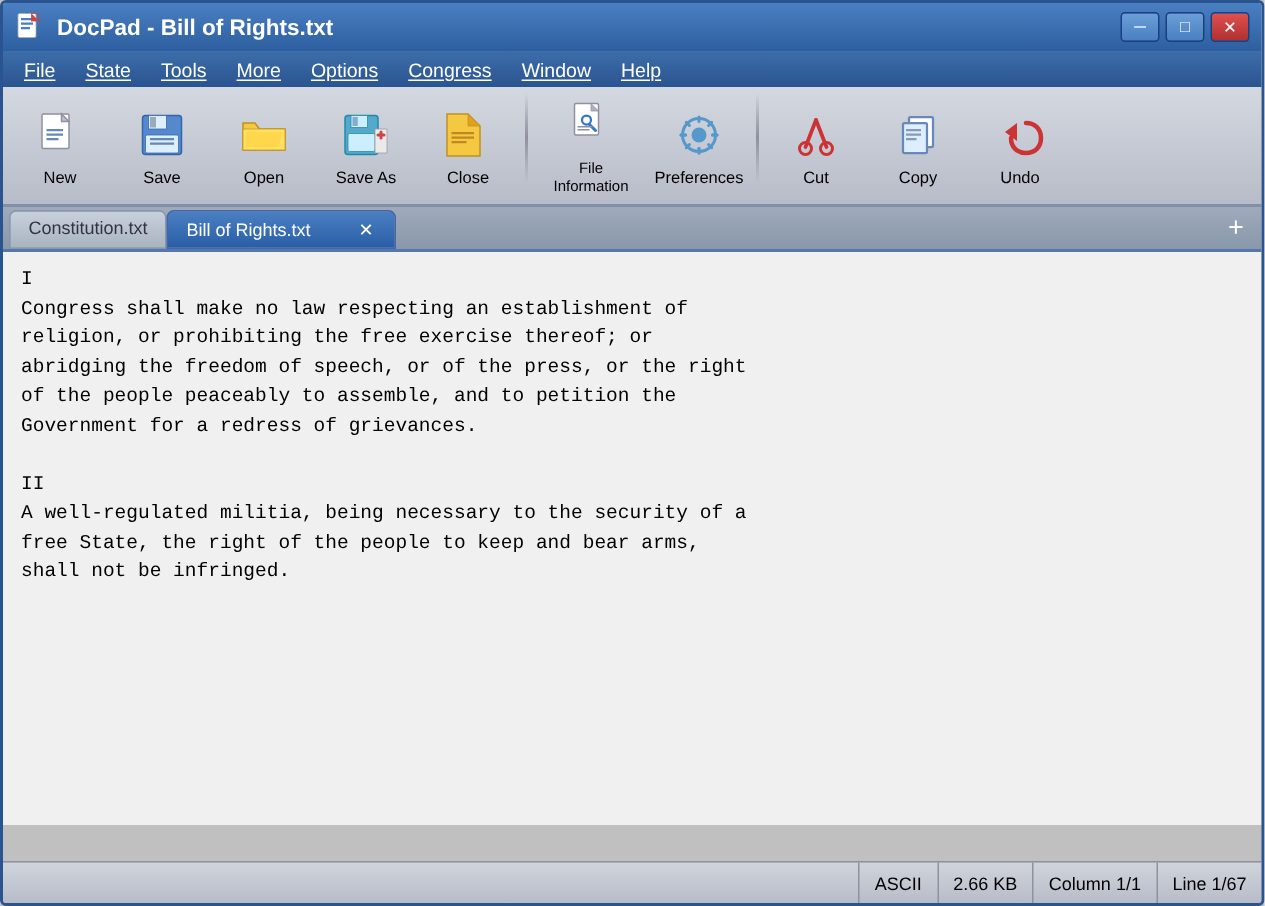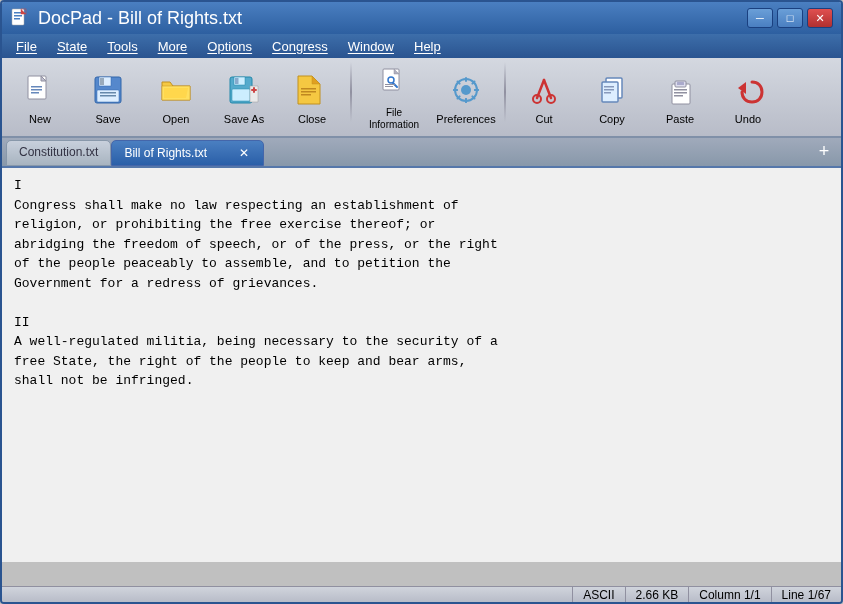--- a/index.html
+++ b/index.html
@@ -25,22 +25,22 @@
     #title-bar .app-icon {
       width: 20px;
       height: 20px;
       margin-right: 8px;
       display: flex;
       align-items: center;
       justify-content: center;
     }
     #title-bar .title-text {
       flex: 1;
-      font-size: 18px;
-      font-weight: normal;
+      font-size: 15px;
+      font-weight: bold;
     }
     #title-bar .window-controls {
       display: flex;
       gap: 4px;
     }
     .win-btn {
       width: 26px;
       height: 20px;
       background: linear-gradient(to bottom, #6a9fd8, #4a7fc1);
       border: 1px solid #1a4080;
@@ -195,21 +195,21 @@
       background: #e0e0e0;
     }
     #editor-content::-webkit-scrollbar-thumb {
       background: linear-gradient(to right, #8899bb, #6688aa);
       border: 1px solid #5577aa;
     }
 
     
     #status-bar {
       background: linear-gradient(to bottom, #d0d4dc, #b8bcc8);
-      height: 16px;
+      height: 28px;
       display: flex;
       justify-content: flex-end;
       border-top: 1px solid #9090a0;
       gap: 0;
       margin-top: 24px;
     }
     .status-item {
       padding: 2px 10px;
       font-size: 12px;
       border-left: 1px solid #9090a0;
@@ -405,33 +405,20 @@
           <rect x="12" y="6" width="16" height="20" rx="1" fill="white" stroke="#6688bb" stroke-width="1.5"></rect>
           <rect x="8" y="10" width="16" height="20" rx="1" fill="#ddeeff" stroke="#6688bb" stroke-width="1.5"></rect>
           <rect x="10" y="14" width="10" height="1.5" fill="#8899bb"></rect>
           <rect x="10" y="17" width="10" height="1.5" fill="#8899bb"></rect>
           <rect x="10" y="20" width="7" height="1.5" fill="#8899bb"></rect>
         </svg>
       </div>
       <span>Copy</span>
     </div>
 
-    <div class="toolbar-btn">
-      <div class="icon-area">
-        <svg class="icon-svg" viewBox="0 0 36 36">
-          <rect x="10" y="12" width="18" height="20" rx="1" fill="white" stroke="#9090a0" stroke-width="1"></rect>
-          <rect x="13" y="9" width="11" height="6" rx="1" fill="#ddddee" stroke="#9090a0" stroke-width="1"></rect>
-          <rect x="15" y="10" width="7" height="3" rx="0.5" fill="#aaaacc"></rect>
-          <rect x="12" y="17" width="13" height="1.5" fill="#9090a0"></rect>
-          <rect x="12" y="20" width="13" height="1.5" fill="#9090a0"></rect>
-          <rect x="12" y="23" width="9" height="1.5" fill="#9090a0"></rect>
-        </svg>
-      </div>
-      <span>Paste</span>
-    </div>
 
     <div class="toolbar-btn">
       <div class="icon-area">
         <svg class="icon-svg" viewBox="0 0 36 36">
           <path d="M22 10 C28 10 32 14 32 20 C32 26 28 30 22 30 C16 30 12 26 12 20" fill="none" stroke="#cc3333" stroke-width="3" stroke-linecap="round"></path>
           <polygon points="8,16 16,10 16,22" fill="#cc3333"></polygon>
         </svg>
       </div>
       <span>Undo</span>
     </div>

